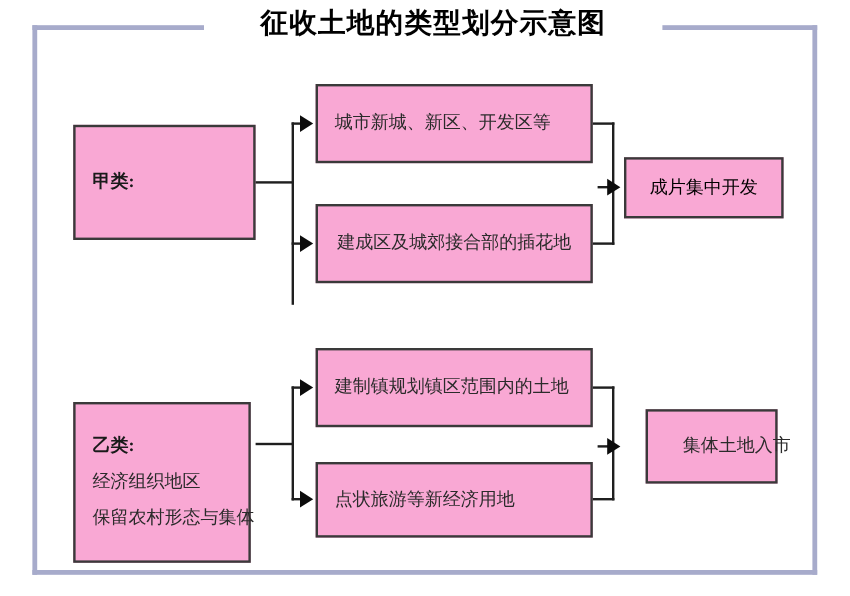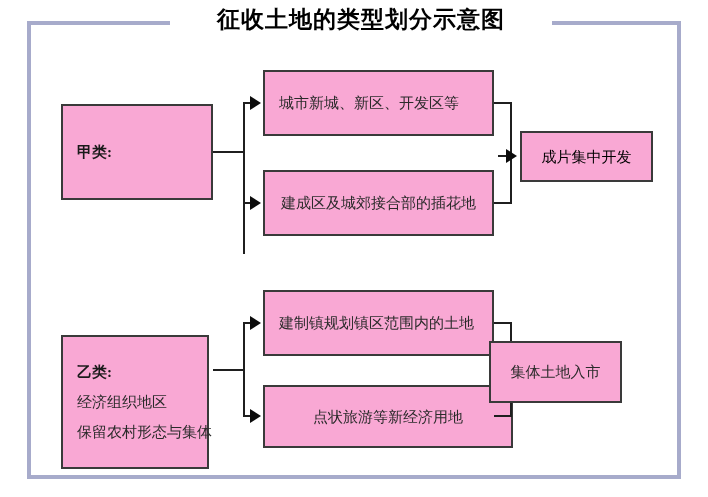--- a/index.html
+++ b/index.html
@@ -79,24 +79,24 @@
     color: #000000;
   }
 
   
   #cat-a   { left: 61px;  top: 104px; width: 152px; height: 96px; }
   #cat-b   { left: 61px;  top: 302px; width: 148px; height: 134px; margin-top: 33px; }
 
   #a-sub-1 { left: 263px; top: 70px;  width: 231px; height: 66px; }
   #a-sub-2 { left: 263px; top: 170px; width: 231px; height: 66px; text-align: center; }
   #b-sub-1 { left: 263px; top: 290px; width: 231px; height: 66px; }
-  #b-sub-2 { left: 263px; top: 385px; width: 250px; height: 63px; text-align: center; }
+  #b-sub-2 { left: 263px; top: 385px; width: 231px; height: 63px; }
 
   #out-a   { left: 520px; top: 131px; width: 133px; height: 51px; }
-  #out-b   { left: 489px; top: 341px; width: 133px; height: 62px; }
+  #out-b   { left: 538px; top: 341px; width: 110px; height: 62px; padding-left: 21px; }
 
   
   .ln {
     position: absolute;
     background: #1f1f1f;
   }
   .ln.h { height: 2px; }
   .ln.v { width: 2px; }
 
   

